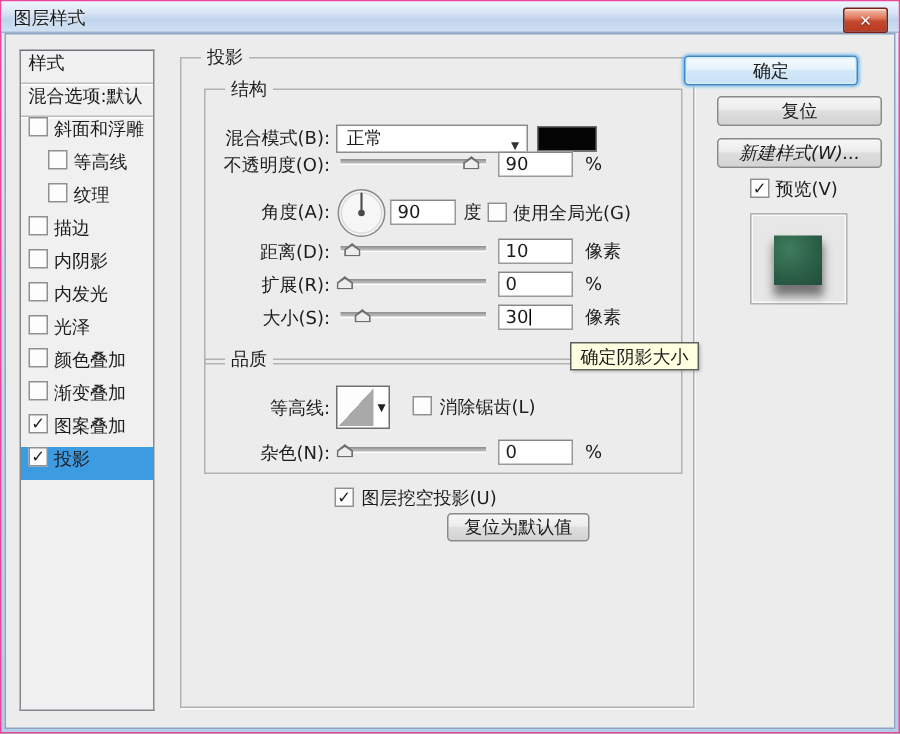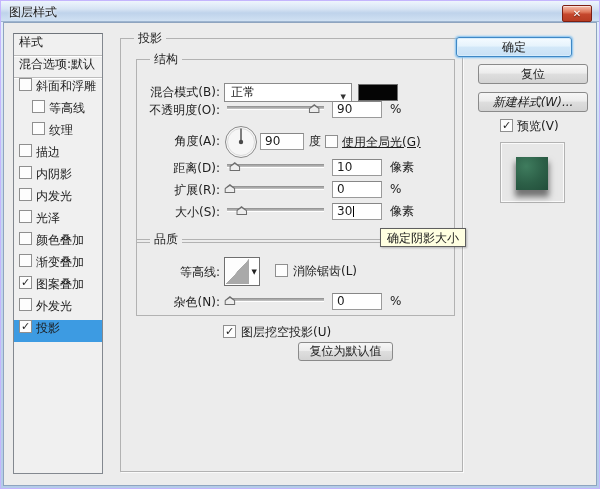--- a/index.html
+++ b/index.html
@@ -1,19 +1,19 @@
 <!DOCTYPE html>
 <html><head>
 <meta charset="utf-8">
 <style>
   * { margin:0; padding:0; box-sizing:border-box; }
   html,body { background:#9a9a9a; }
   body { font-family:"DejaVu Sans", sans-serif; }
 
-  .window { position:relative; width:600px; height:489px; background:#c4b5fd;
+  .window { position:relative; width:600px; height:489px; background:#ec4899;
             font-size:12px; color:#1c1c1c; overflow:hidden; }
   .glass  { position:absolute; left:1px; top:1px; right:1px; bottom:1px;
             background:linear-gradient(180deg,#e6f0fc,#c6d9f0 35%,#b4cce9); }
   .titlebar { position:absolute; left:1px; top:1px; right:1px; height:21px;
               background:linear-gradient(#eef5fd,#d7e4f4 40%,#bfd3eb 60%,#d0e1f3);
               border-bottom:1px solid #9db4cf; }
   .title { position:absolute; left:8px; top:3px; font-size:12px; color:#1a1a1a;
            text-shadow:0 0 3px #fff; }
   .close-btn { position:absolute; top:4px; right:7px; width:30px; height:17px;
                border:1px solid #7c1f12; border-radius:2px; text-align:center;
@@ -153,24 +153,20 @@
         <span>颜色叠加</span>
       </div>
       <div class="li">
         <span class="cb"></span>
         <span>渐变叠加</span>
       </div>
       <div class="li">
         <span class="cb">✓</span>
         <span>图案叠加</span>
       </div>
-      <div class="li">
-        <span class="cb"></span>
-        <span>外发光</span>
-      </div>
       <div class="li selected">
         <span class="cb">✓</span>
         <span>投影</span>
       </div>
     </div>
 
     <div class="gb" style="left:120px; top:38px; width:343px; height:434px;">
       <span class="gb-title">投影</span>
 
       <div class="gb" style="left:15px; top:20px; width:319px; height:184px; box-shadow:none;">
@@ -203,21 +199,21 @@
             <circle cx="17" cy="17" r="13.5" fill="none" stroke="#dcdcdc"></circle>
             <line x1="17" y1="17" x2="17" y2="3.5" stroke="#4a4a4a" stroke-width="1.4"></line>
             <circle cx="17" cy="17" r="2.2" fill="#4a4a4a"></circle>
           </svg>
         </div>
         <div class="field" style="left:123px; top:73px; width:44px;">
           <span>90</span>
         </div>
         <span class="unit" style="left:172px; top:73px;">度</span>
         <span class="ckbox" style="left:188px; top:75px;"></span>
-        <span class="cklabel" style="left:205px; top:75px;text-decoration:underline;">使用全局光(G)</span>
+        <span class="cklabel" style="left:205px; top:75px;">使用全局光(G)</span>
 
         <span class="row-label" style="top:100px;">距离(D):</span>
         <div class="slider" style="left:90px; top:100px; width:97px;">
           <div class="s-track"></div>
           <div class="s-handle" style="left: 8%;">
               <i class="o"></i>
               <i class="n"></i>
             </div>
         </div>
         <div class="field" style="left:195px; top:99px;">

